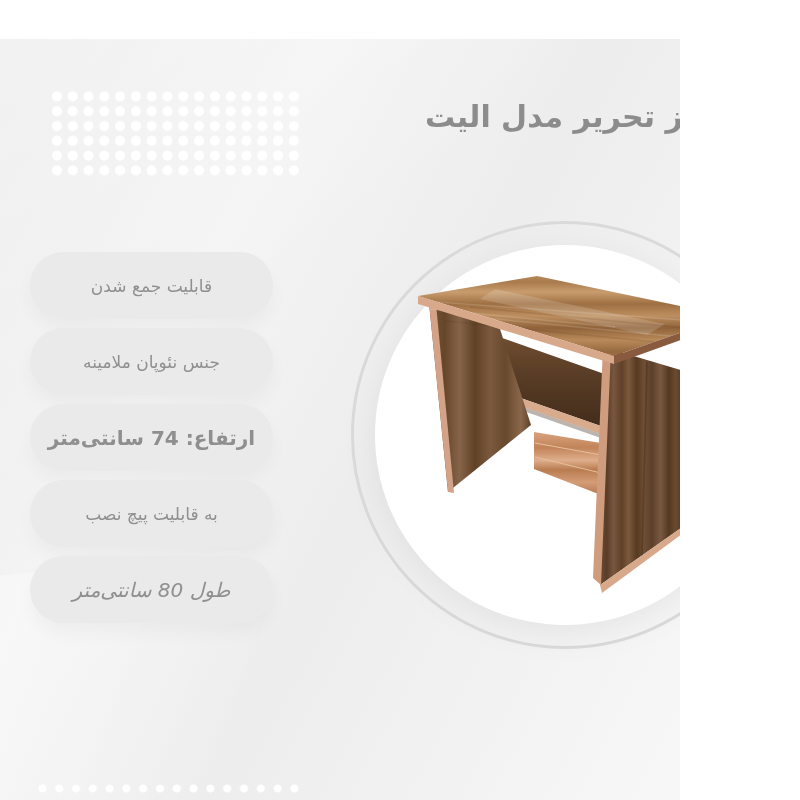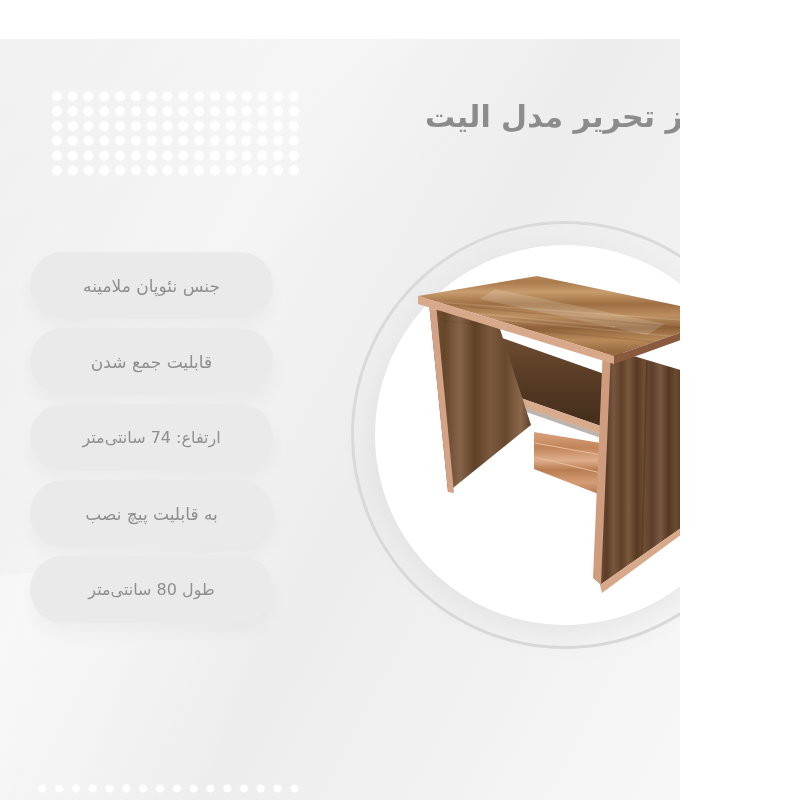--- a/index.html
+++ b/index.html
@@ -33,22 +33,22 @@
   .title{position:absolute;left:350px;top:60px;width:440px;margin:0;
          direction:rtl;text-align:center;font-size:30px;font-weight:bold;
          color:#8c8c8c;letter-spacing:0;}
   
   .pills{position:absolute;left:30px;top:213px;width:243px;
          display:flex;flex-direction:column;gap:9px;}
   .pill{height:67px;background:#eaeaea;border-radius:34px;
         display:flex;align-items:center;justify-content:center;
         direction:rtl;color:#8f8f8f;font-size:17px;
         box-shadow:0 10px 18px rgba(0,0,0,0.035);}
-  .pill.big{font-size:16px;}
-  .pill.med{font-size:16px;}
+  .pill.big{font-size:20px;font-weight:bold;}
+  .pill.med{font-size:20px;font-style:italic;}
 </style>
 </head>
 <body>
 
 <div class="stage">
   <div class="bg-diag1"></div>
   <div class="bg-diag2"></div>
 
   <div class="dots-grid"></div>
   <div class="dots-row"></div>
@@ -133,24 +133,24 @@
       <polygon points="120,44 290,79 272,90 105,54" fill="rgba(255,255,255,0.16)"></polygon>
       <path d="M62,57 L335,77 M80,70 L305,92 M55,64 L240,82" stroke="rgba(255,255,255,0.14)" stroke-width="1.5" fill="none"></path>
       <path d="M95,62 L320,84 M70,76 L280,97" stroke="rgba(70,40,15,0.12)" stroke-width="1.5" fill="none"></path>
       <polygon points="43,51 239,111 239,119 43,59" fill="#d8a88b"></polygon>
       <polygon points="239,111 353,71 353,78 239,119" fill="#8a5a3e"></polygon>
     </svg>
   </div>
 
   <div class="pills">
     <div class="pill">
-      <span>جنس نئوپان ملامینه</span>
+      <span>قابلیت جمع شدن</span>
     </div>
     <div class="pill">
-      <span>قابلیت جمع شدن</span>
+      <span>جنس نئوپان ملامینه</span>
     </div>
     <div class="pill big">
       <span>ارتفاع: 74 سانتی‌متر</span>
     </div>
     <div class="pill">
       <span>به قابلیت پیچ نصب</span>
     </div>
     <div class="pill med">
       <span>طول 80 سانتی‌متر</span>
     </div>

